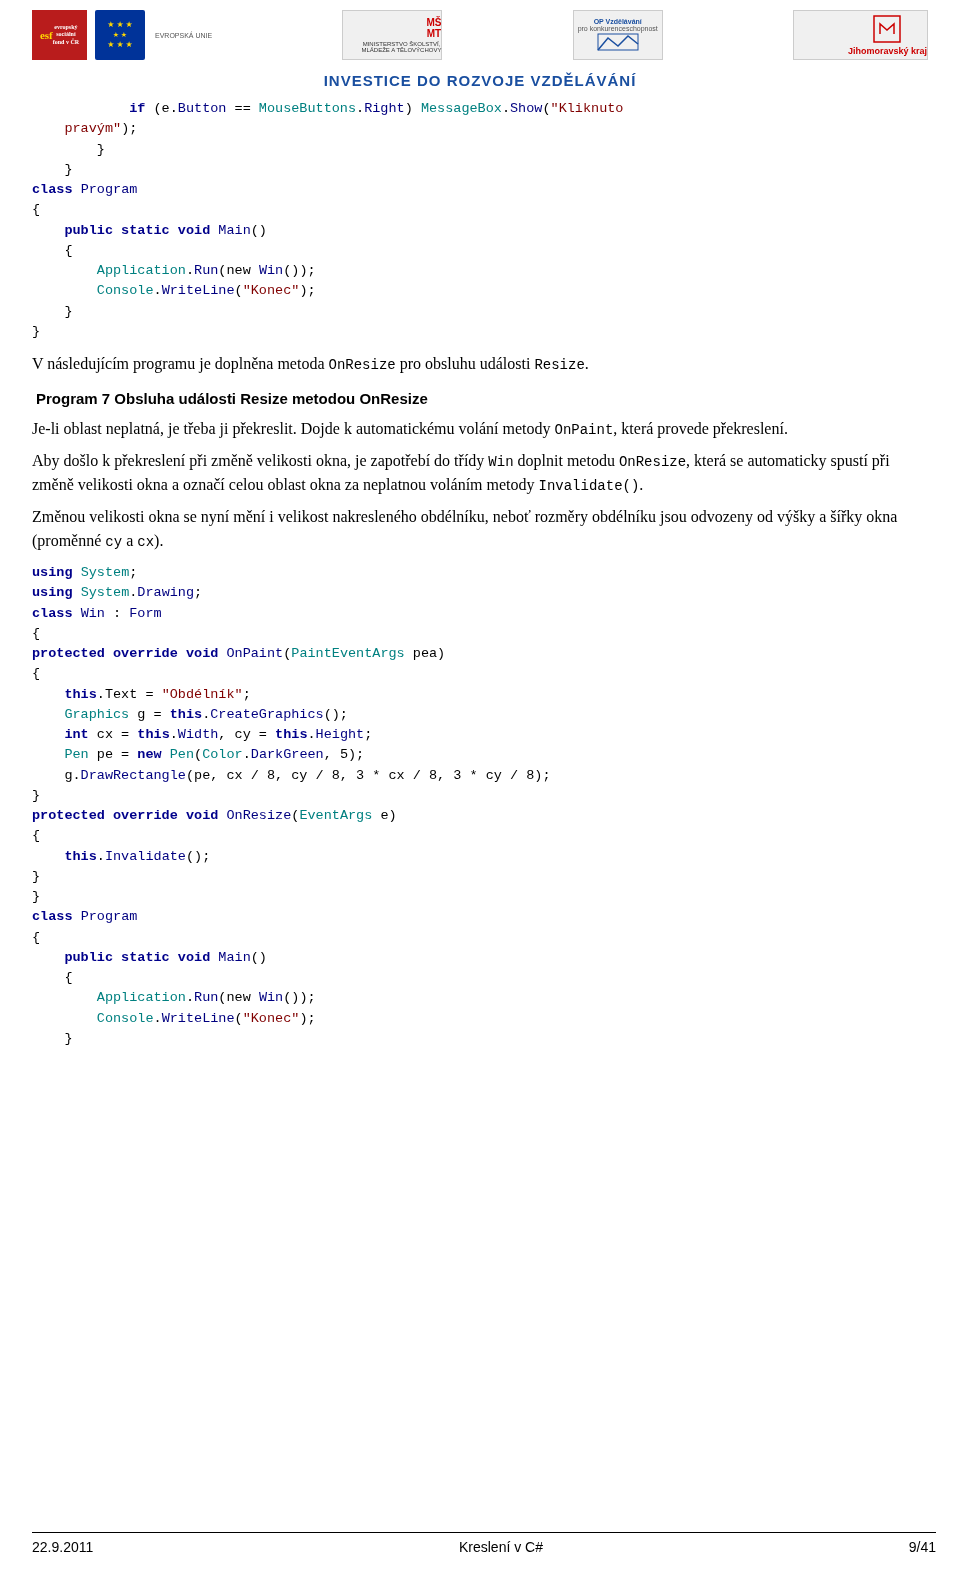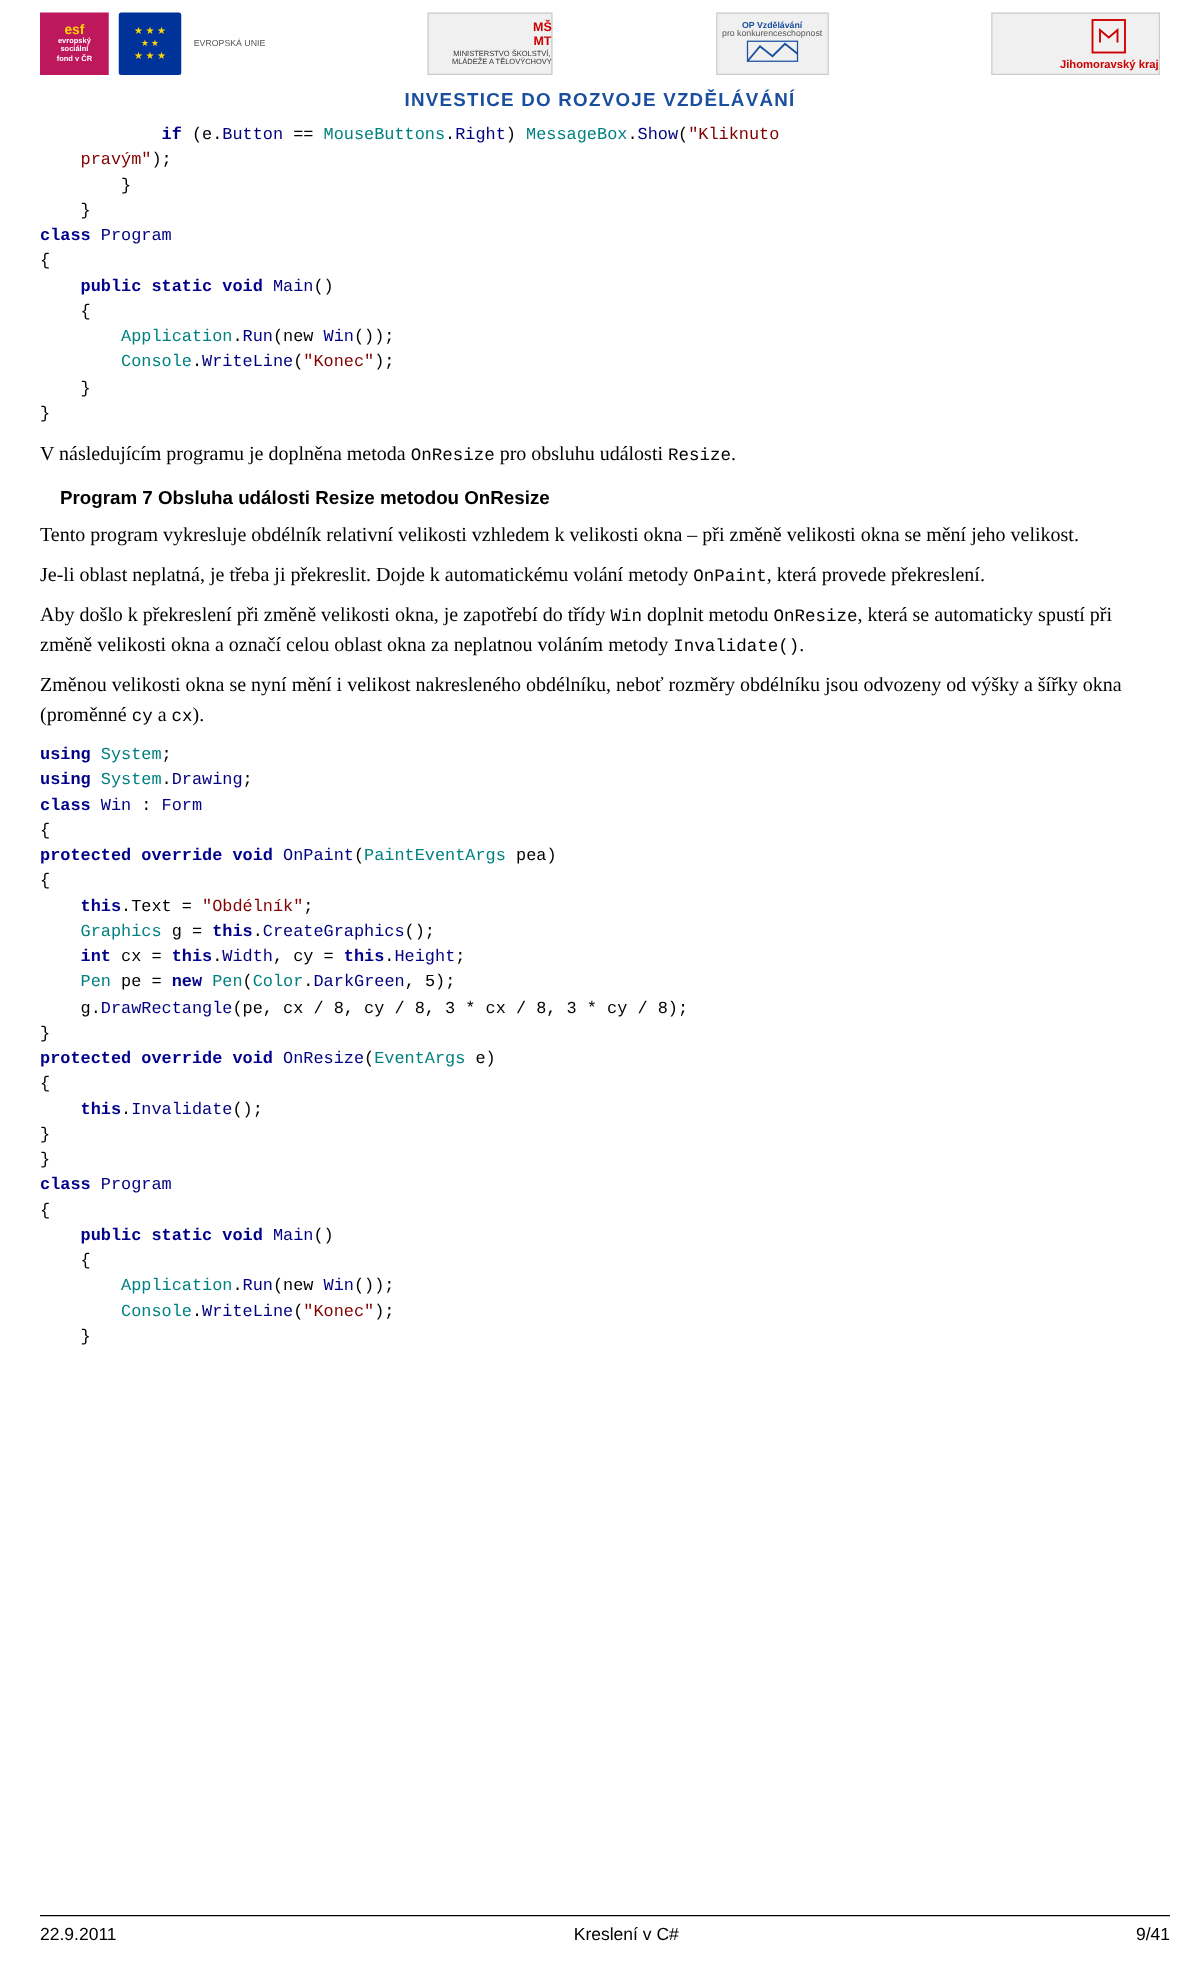--- a/index.html
+++ b/index.html
@@ -29,21 +29,21 @@
       border-bottom: none;
     }
 
     .header-logos-left {
       display: flex;
       align-items: center;
       gap: 8px;
     }
 
     .esf-box {
-      width: 55px; height: 50px; background: #be185d; display: flex; flex-direction: column; align-items: center; justify-content: center; color: white; font-size: 8px; font-family: Liberation Sans, sans-serif; font-weight: bold;
+      width: 55px; height: 50px; background: #b91c1c; display: flex; flex-direction: row; align-items: center; justify-content: center; color: white; font-size: 8px; font-family: Liberation Serif, serif; font-weight: bold;
     }
 
     .eu-stars {
       width: 50px; height: 50px; background: #003399; border-radius: 2px; display: flex; align-items: center; justify-content: center; color: #FFD700; font-size: 18px;
     }
 
     .msmt-logo {
       width: 100px; height: 50px; background: #f0f0f0; border: 1px solid #ccc; display: flex; flex-direction: column; align-items: flex-end; justify-content: center; font-size: 7px; font-family: Arial, sans-serif; color: #333; text-align: center;
     }
 
@@ -78,21 +78,21 @@
     }
 
     .text-block p {
       margin-bottom: 8px;
     }
 
     .program-title {
       font-family: Arial, sans-serif;
       font-size: 15px;
       font-weight: bold;
-      margin: 14px 0 6px 16px;
+      margin: 14px 0 6px 4px;
     }
 
     .mono { font-family: 'Courier New', Courier, monospace; font-size: 14px; }
 
     
     .footer {
       position: absolute;
       bottom: 16px;
       left: 32px;
       right: 24px;
@@ -189,21 +189,20 @@
     <span class="code-line">}</span>
   </div>
 
   <div class="text-block">
     <p>V následujícím programu je doplněna metoda <span class="mono">OnResize</span> pro obsluhu události <span class="mono">Resize</span>.</p>
   </div>
 
   <div class="program-title">Program 7 Obsluha události Resize metodou OnResize</div>
 
   <div class="text-block">
-    <p>Tento program vykresluje obdélník relativní velikosti vzhledem k velikosti okna – při změně velikosti okna se mění jeho velikost.</p>
     <p>Je-li oblast neplatná, je třeba ji překreslit. Dojde k automatickému volání metody <span class="mono">OnPaint</span>, která provede překreslení.</p>
     <p>Aby došlo k překreslení při změně velikosti okna, je zapotřebí do třídy <span class="mono">Win</span> doplnit metodu <span class="mono">OnResize</span>, která se automaticky spustí při změně velikosti okna a označí celou oblast okna za neplatnou voláním metody <span class="mono">Invalidate()</span>.</p>
     <p>Změnou velikosti okna se nyní mění i velikost nakresleného obdélníku, neboť rozměry obdélníku jsou odvozeny od výšky a šířky okna (proměnné <span class="mono">cy</span> a <span class="mono">cx</span>).</p>
   </div>
 
   <div class="code-section">
     <span class="code-line"><span class="kw">using</span> <span style="color:#008080;">System</span>;</span>
     <span class="code-line"><span class="kw">using</span> <span style="color:#008080;">System</span>.<span style="color:#000080;">Drawing</span>;</span>
     <span class="code-line"><span class="kw">class</span> <span style="color:#000080;">Win</span> : <span style="color:#000080;">Form</span></span>
     <span class="code-line">{</span>

